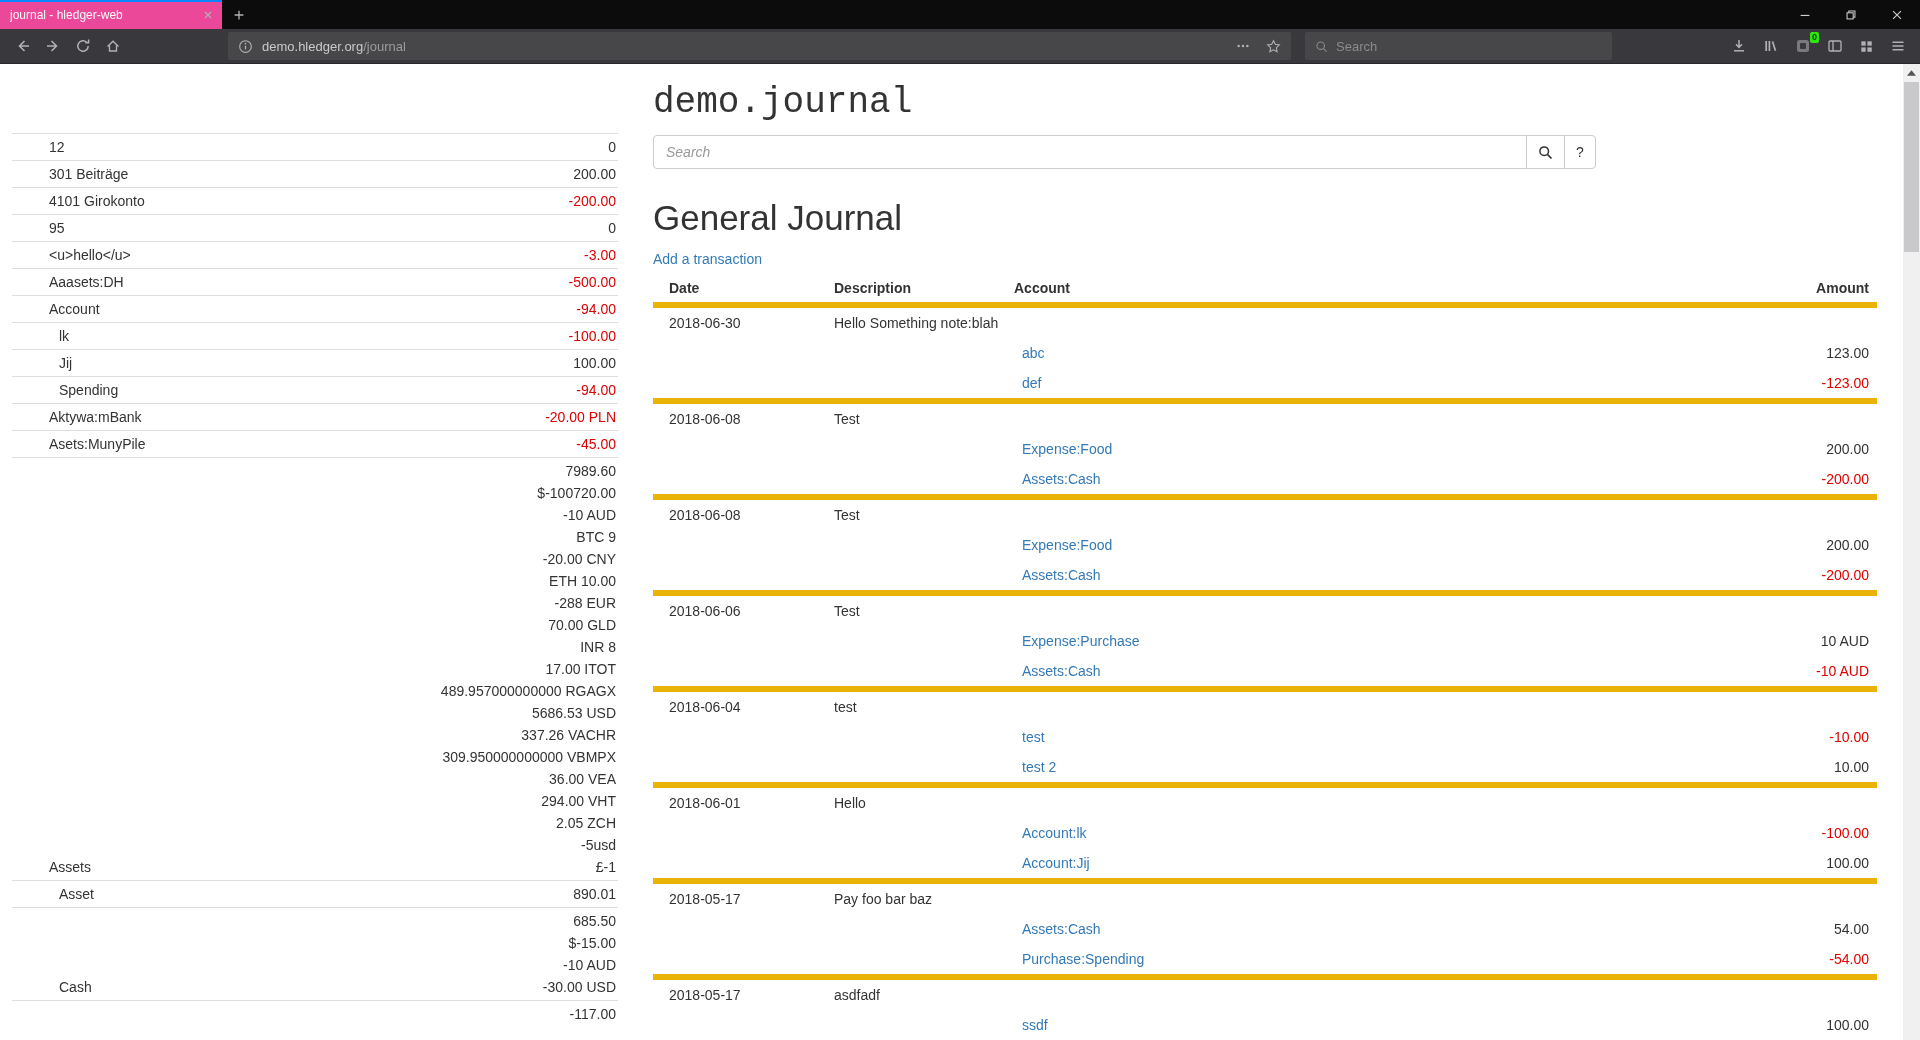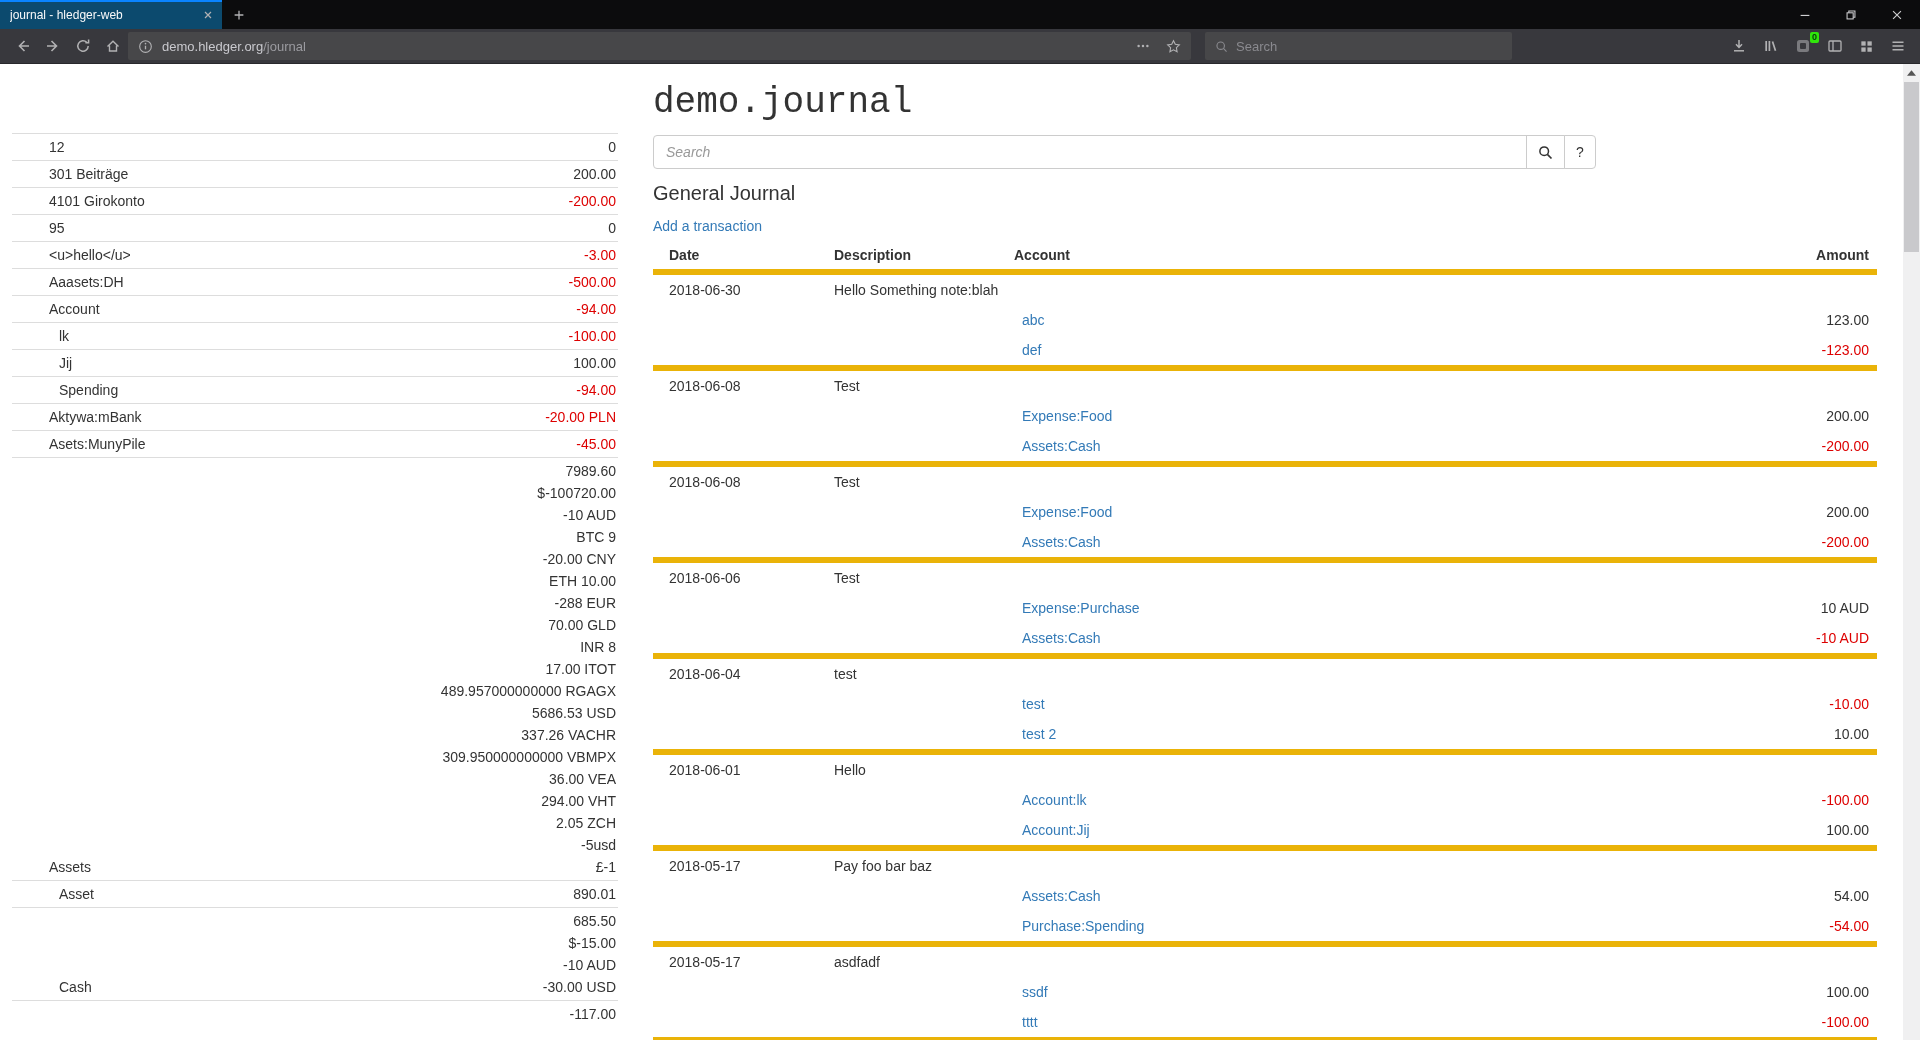--- a/index.html
+++ b/index.html
@@ -2,32 +2,32 @@
 <html style="--negative: #dd0000; --link-blue: #337ab7;"><head>
 <meta charset="utf-8">
 <style>
   * { box-sizing: border-box; margin: 0; padding: 0; }
   html, body { width: 1920px; height: 1040px; overflow: hidden; }
   body { font-family: "Liberation Sans", sans-serif; background: #fff; }
   svg { display: block; }
 
   
   .titlebar { height: 29px; background: #0c0c0d; display: flex; align-items: stretch; }
-  .tab { width: 222px; background: #0c4a6e; color: #f9f9fa; font-size: 12px; display: flex; align-items: center; padding: 0 8px 0 10px; position: relative; }
+  .tab { width: 222px; background: #ec4899; color: #f9f9fa; font-size: 12px; display: flex; align-items: center; padding: 0 8px 0 10px; position: relative; }
   .tab::before { content: ""; position: absolute; top: 0; left: 0; right: 0; height: 2px; background: #0a84ff; }
   .tab-title { flex: 1; white-space: nowrap; overflow: hidden; }
   .icon-btn { color: #b1b1b3; display: flex; align-items: center; justify-content: center; }
   .tab-close { margin-left: 6px; }
   .new-tab { width: 34px; }
   .win-controls { margin-left: auto; display: flex; }
   .win-btn { width: 46px; display: flex; align-items: center; justify-content: center; color: #cfcfd1; }
 
   .navbar { height: 35px; background: #38383d; display: flex; align-items: center; padding: 0 8px; border-bottom: 1px solid #28282c; }
   .nav-btn { width: 30px; height: 28px; display: flex; align-items: center; justify-content: center; color: #b1b1b3; }
-  .urlbar { width: 1063px; height: 28px; background: #474749; border-radius: 2px; display: flex; align-items: center; padding: 0 10px; color: #b1b1b3; font-size: 13px; }
+  .urlbar { margin-left: 100px; width: 1063px; height: 28px; background: #474749; border-radius: 2px; display: flex; align-items: center; padding: 0 10px; color: #b1b1b3; font-size: 13px; }
   .url-text { margin-left: 9px; white-space: nowrap; }
   .url-domain { color: #c9c9ce; }
   .url-path { color: #9b9ba0; }
   .urlbar-actions { margin-left: auto; display: flex; gap: 16px; align-items: center; color: #b1b1b3; }
   .searchbar { margin-left: 14px; width: 307px; height: 28px; background: #474749; border-radius: 2px; display: flex; align-items: center; padding: 0 10px; gap: 8px; color: #8a8a8f; font-size: 13px; }
   .toolbar-icons { margin-left: auto; display: flex; align-items: center; gap: 16px; padding-right: 6px; color: #b1b1b3; }
   .ext-wrap { position: relative; }
   .ext-badge { position: absolute; top: -6px; right: -8px; background: #30e60b; color: #063d0c; font-size: 9px; line-height: 11px; padding: 0 2px; border-radius: 2px; font-weight: bold; }
 
   
@@ -49,21 +49,21 @@
 
   
   .main { position: absolute; left: 653px; top: 0; width: 1224px; color: #333; }
   .page-title { margin-top: 18px; font-size: 36px; font-weight: 500; line-height: 1.15; font-family: Liberation Mono, monospace; }
   .search-form { display: flex; margin-top: 12px; width: 943px; }
   .search-input { flex: 1; height: 34px; border: 1px solid #ccc; border-radius: 4px 0 0 4px; padding: 0 12px; font-size: 14px; color: #555; font-family: inherit; outline: none; }
   .search-input::placeholder { color: #999; font-style: italic; }
   .btn { height: 34px; background: #fff; border: 1px solid #ccc; margin-left: -1px; display: flex; align-items: center; justify-content: center; font-size: 14px; color: #333; cursor: pointer; font-family: inherit; }
   .btn-search { width: 39px; }
   .btn-help { width: 32px; border-radius: 0 4px 4px 0; }
-  .journal-heading { margin-top: 13px; font-size: 20px; font-weight: 500; }
+  .journal-heading { margin-top: 29px; font-size: 35px; font-weight: 500; }
   .add-link { display: inline-block; margin-top: 13px; color: var(--link-blue, #337ab7); font-size: 14px; text-decoration: none; }
   .jtable { width: 100%; border-collapse: collapse; margin-top: 6px; font-size: 14px; }
   .jtable th { text-align: left; font-weight: bold; padding: 6px 8px; border-bottom: 2px solid #ddd; margin-top: 16px; }
   .jtable th.col-date { padding-left: 16px; }
   .jtable th.col-amount { text-align: right; }
   .jtable td { padding: 6px 8px; line-height: 18px; vertical-align: top; }
   .jtable tr.tx-row td { border-top: 6px solid #eab308; }
   .jtable td.date-cell { padding-left: 16px; white-space: nowrap; }
   .jtable td.posting-acct { padding-left: 16px; }
   .jtable td.amt { text-align: right; white-space: nowrap; }

